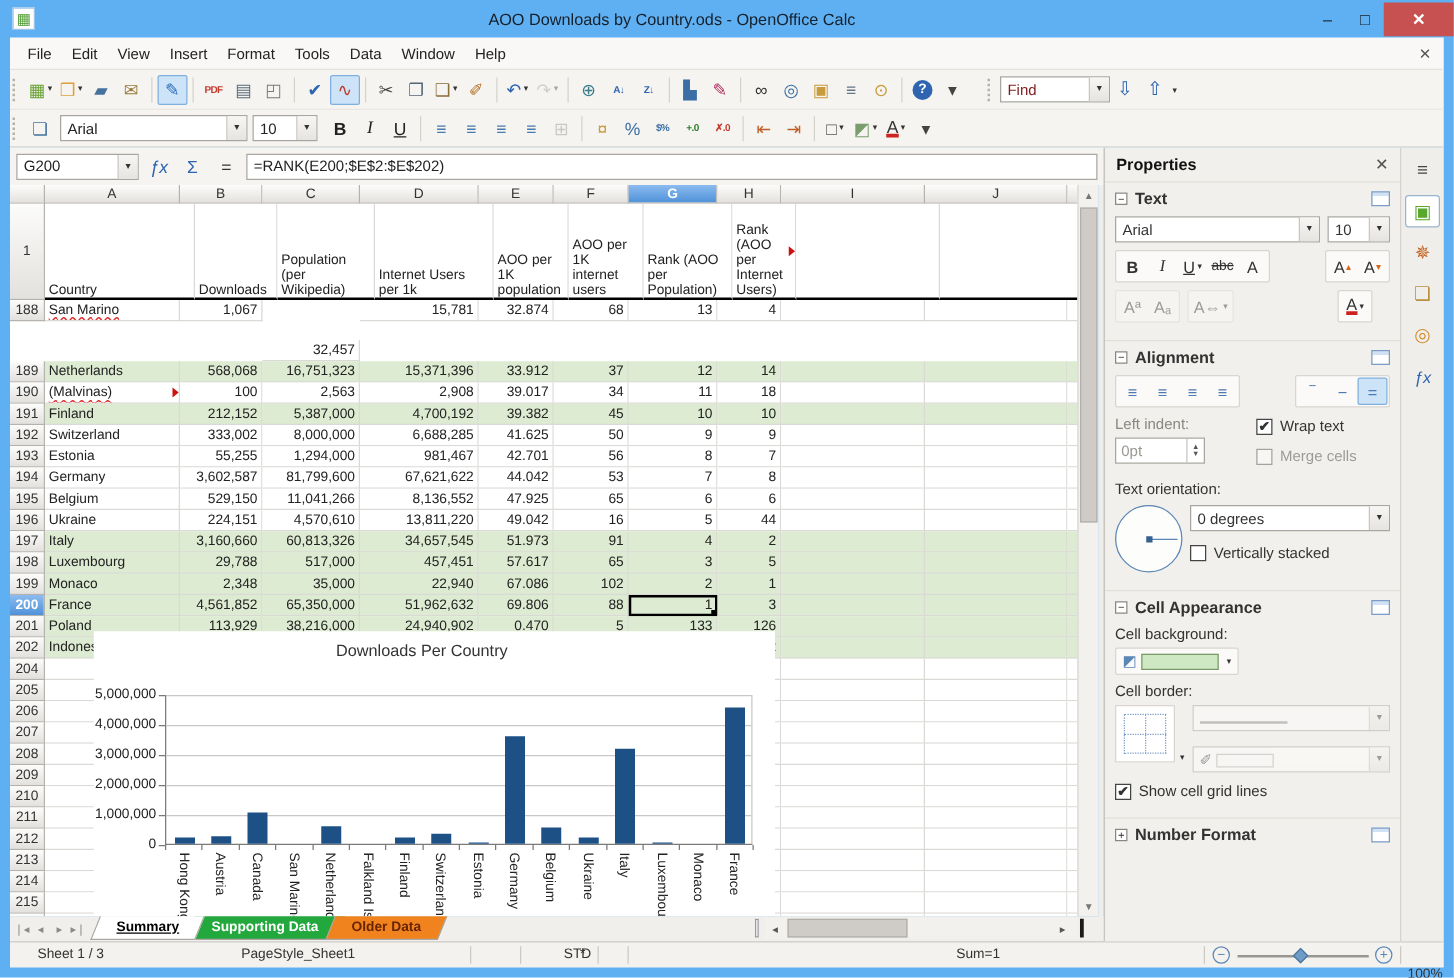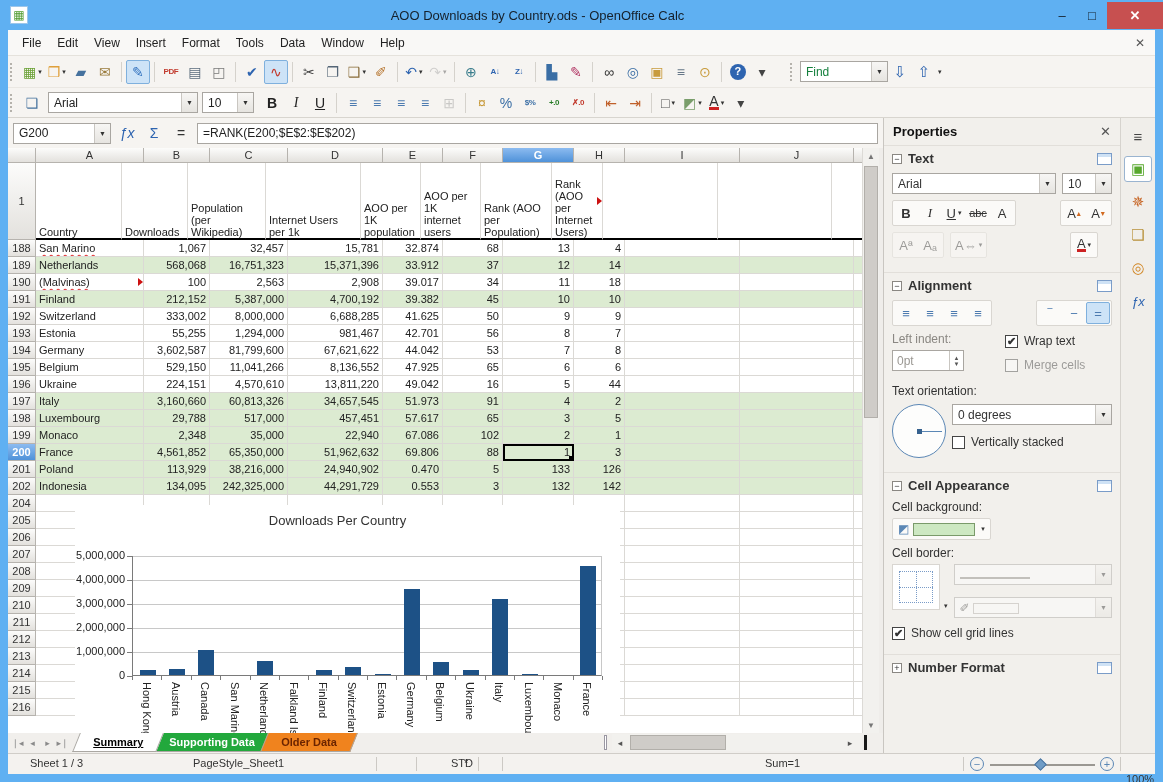--- a/index.html
+++ b/index.html
@@ -28,21 +28,21 @@
 .tb-btn.disabled{opacity:.4;}
 .tb-sep{width:1px;height:20px;background:#d5d2cc;margin:0 4px;}
 .dd{font-size:7px;color:#333;margin-left:2px;}
 .micro{font-size:8px;font-weight:bold;letter-spacing:-.5px;}
 .badge{width:16px;height:16px;border-radius:50%;display:flex;align-items:center;justify-content:center;font-size:11px;font-weight:bold;}
 .combo{height:21px;background:#fff;border:1px solid #a9a6a1;display:flex;align-items:center;font-size:12px;}
 .combo .cval{padding:0 5px;flex:1;white-space:nowrap;overflow:hidden;}
 .combo .carr{width:16px;height:100%;border-left:1px solid #c9c6c1;background:linear-gradient(#f7f6f4,#e6e4e0);display:flex;align-items:center;justify-content:center;font-size:7px;color:#333;}
 .find-wrap{display:flex;align-items:center;margin-left:14px;}
 .find-input{width:88px;}
-.find-input .cval{color:#15803d;}
+.find-input .cval{color:#7f1d1d;}
 .b-bold{font-weight:bold;}
 .b-italic{font-style:italic;font-family:"Liberation Serif",serif;}
 .b-under{text-decoration:underline;}
 .a-under{border-bottom:3px solid #cc2222;line-height:.9;}
 
 
 .formulabar{position:absolute;top:118px;left:8px;width:875px;height:30px;background:#f6f4f1;display:flex;align-items:center;gap:5px;padding:0 5px;}
 .namebox{width:98px;}
 .fb-ico{width:22px;text-align:center;font-size:14px;color:#2e64b0;}
 .fx-input{flex:1;height:21px;background:#fff;border:1px solid #a9a6a1;font-size:12px;padding:0 5px;display:flex;align-items:center;}
@@ -375,21 +375,21 @@
         <div class="hdr" style="width: 60px; height: 15px;">E</div>
         <div class="hdr" style="width: 60px; height: 15px;">F</div>
         <div class="hdr sel" style="width: 71px; height: 15px;">G</div>
         <div class="hdr" style="width: 51px; height: 15px;">H</div>
         <div class="hdr" style="width: 115px; height: 15px;">I</div>
         <div class="hdr" style="width: 114px; height: 15px;">J</div>
         <div class="hdr" style="flex: 1 1 0%; height: 15px; border-right: none;"></div>
       </div>
       <div class="grow">
         <div class="hdr" style="width: 28px; height: 77px;">1</div>
-        <div class="cell h1 txt" style="width: 86px; height: 77px;">
+        <div class="cell h1 txt" style="width: 120px; height: 77px;">
           <span>Country</span>
         </div>
         <div class="cell h1 txt" style="width: 66px; height: 77px;">
           <span>Downloads</span>
         </div>
         <div class="cell h1 txt" style="width: 78px; height: 77px;">
           <span>Population (per Wikipedia)</span>
         </div>
         <div class="cell h1 txt" style="width: 95px; height: 77px;">
           <span>Internet Users per 1k</span>
@@ -412,21 +412,21 @@
         <div class="cell h1 fill" style="height: 77px;"></div>
       </div>
       <div class="grow">
         <div class="hdr" style="width: 28px; height: 17px;">188</div>
         <div class="cell txt" style="width: 108px; height: 17px;">
           <span class="misspell">San Marino</span>
         </div>
         <div class="cell num" style="width: 66px; height: 17px;">
           <span>1,067</span>
         </div>
-        <div class="cell num" style="width: 78px; height: 17px;">
+        <div class="cell num" style="width: 78px; height: 17px; margin-top: 32px;">
           <span>32,457</span>
         </div>
         <div class="cell num" style="width: 95px; height: 17px;">
           <span>15,781</span>
         </div>
         <div class="cell num" style="width: 60px; height: 17px;">
           <span>32.874</span>
         </div>
         <div class="cell num" style="width: 60px; height: 17px;">
           <span>68</span>

